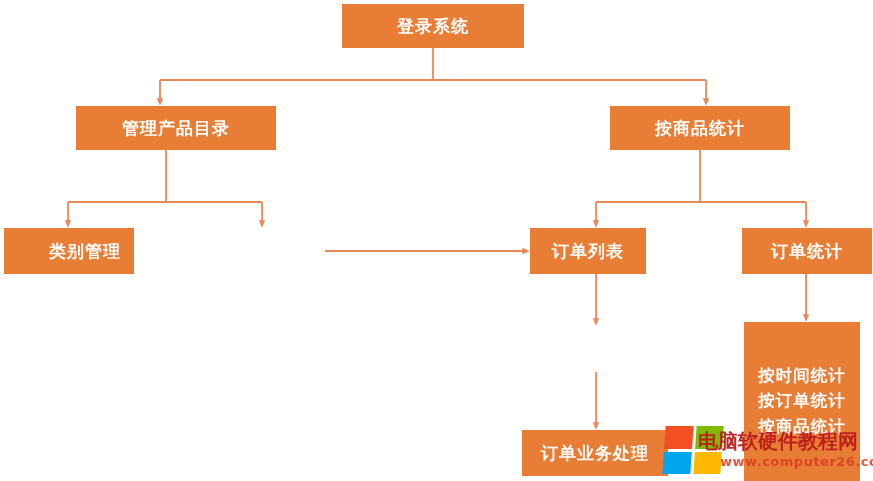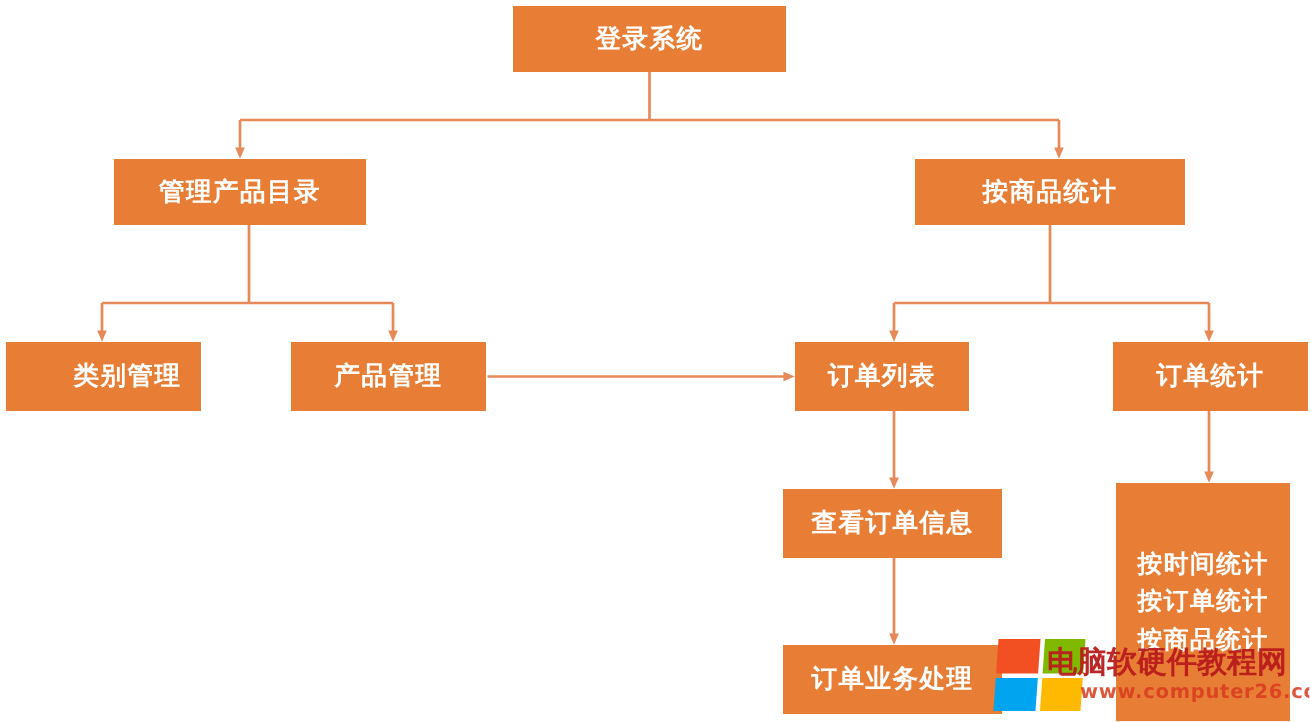--- a/index.html
+++ b/index.html
@@ -135,47 +135,41 @@
       <path d="M596,372 L596,426" marker-end="url(#arrow)"></path>
 
       <path d="M806,274 L806,318" marker-end="url(#arrow)"></path>
     </g>
   </svg>
 
   <div class="node" style="left:342px; top:4px; width:182px; height:44px;">
     <span>登录系统</span>
   </div>
 
-  <div class="node" style="left:76px; top:106px; width:168px; height:44px;">
+  <div class="node" style="left:76px; top:106px; width:200px; height:44px;">
     <span>管理产品目录</span>
   </div>
 
   <div class="node" style="left:610px; top:106px; width:180px; height:44px;">
     <span>按商品统计</span>
   </div>
 
   <div class="node" style="left:4px; top:228px; width:130px; height:46px;padding-left:32px;">
     <span>类别管理</span>
   </div>
 
-  <div class="node" style="left:194px; top:228px; width:130px; height:46px;">
-    <span>产品管理</span>
-  </div>
 
   <div class="node" style="left:530px; top:228px; width:116px; height:46px;">
     <span>订单列表</span>
   </div>
 
   <div class="node" style="left:742px; top:228px; width:130px; height:46px;">
     <span>订单统计</span>
   </div>
 
-  <div class="node" style="left:522px; top:326px; width:146px; height:46px;">
-    <span>查看订单信息</span>
-  </div>
 
   <div class="node" style="left:522px; top:430px; width:146px; height:46px;">
     <span>订单业务处理</span>
   </div>
 
   <div class="node multiline" style="left:744px; top:322px; width:116px; height:159px;">
     <span class="stat-line">按时间统计</span>
     <span class="stat-line">按订单统计</span>
     <span class="stat-line">按商品统计</span>
   </div>

